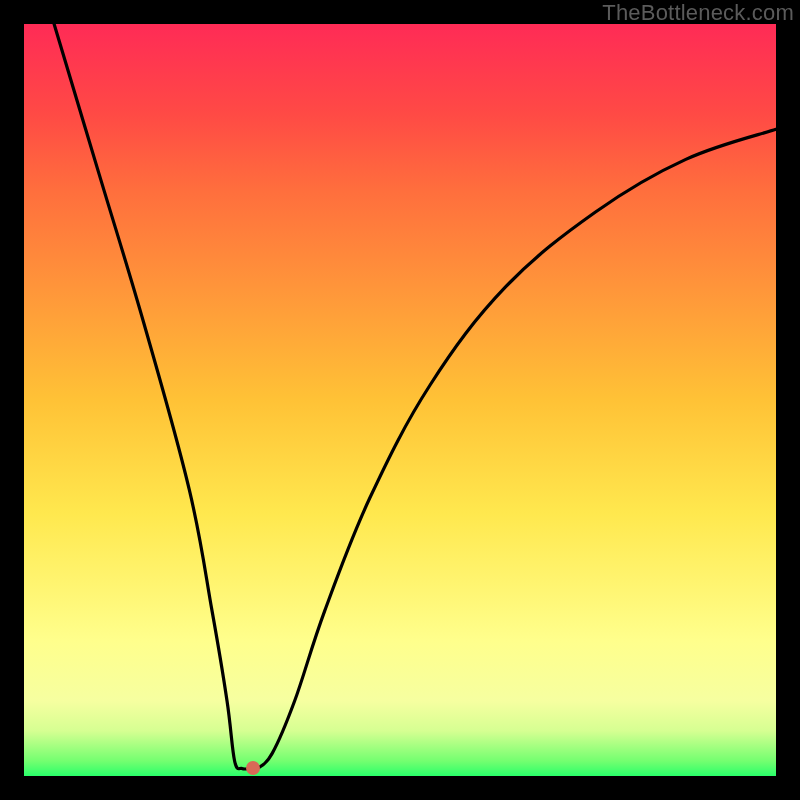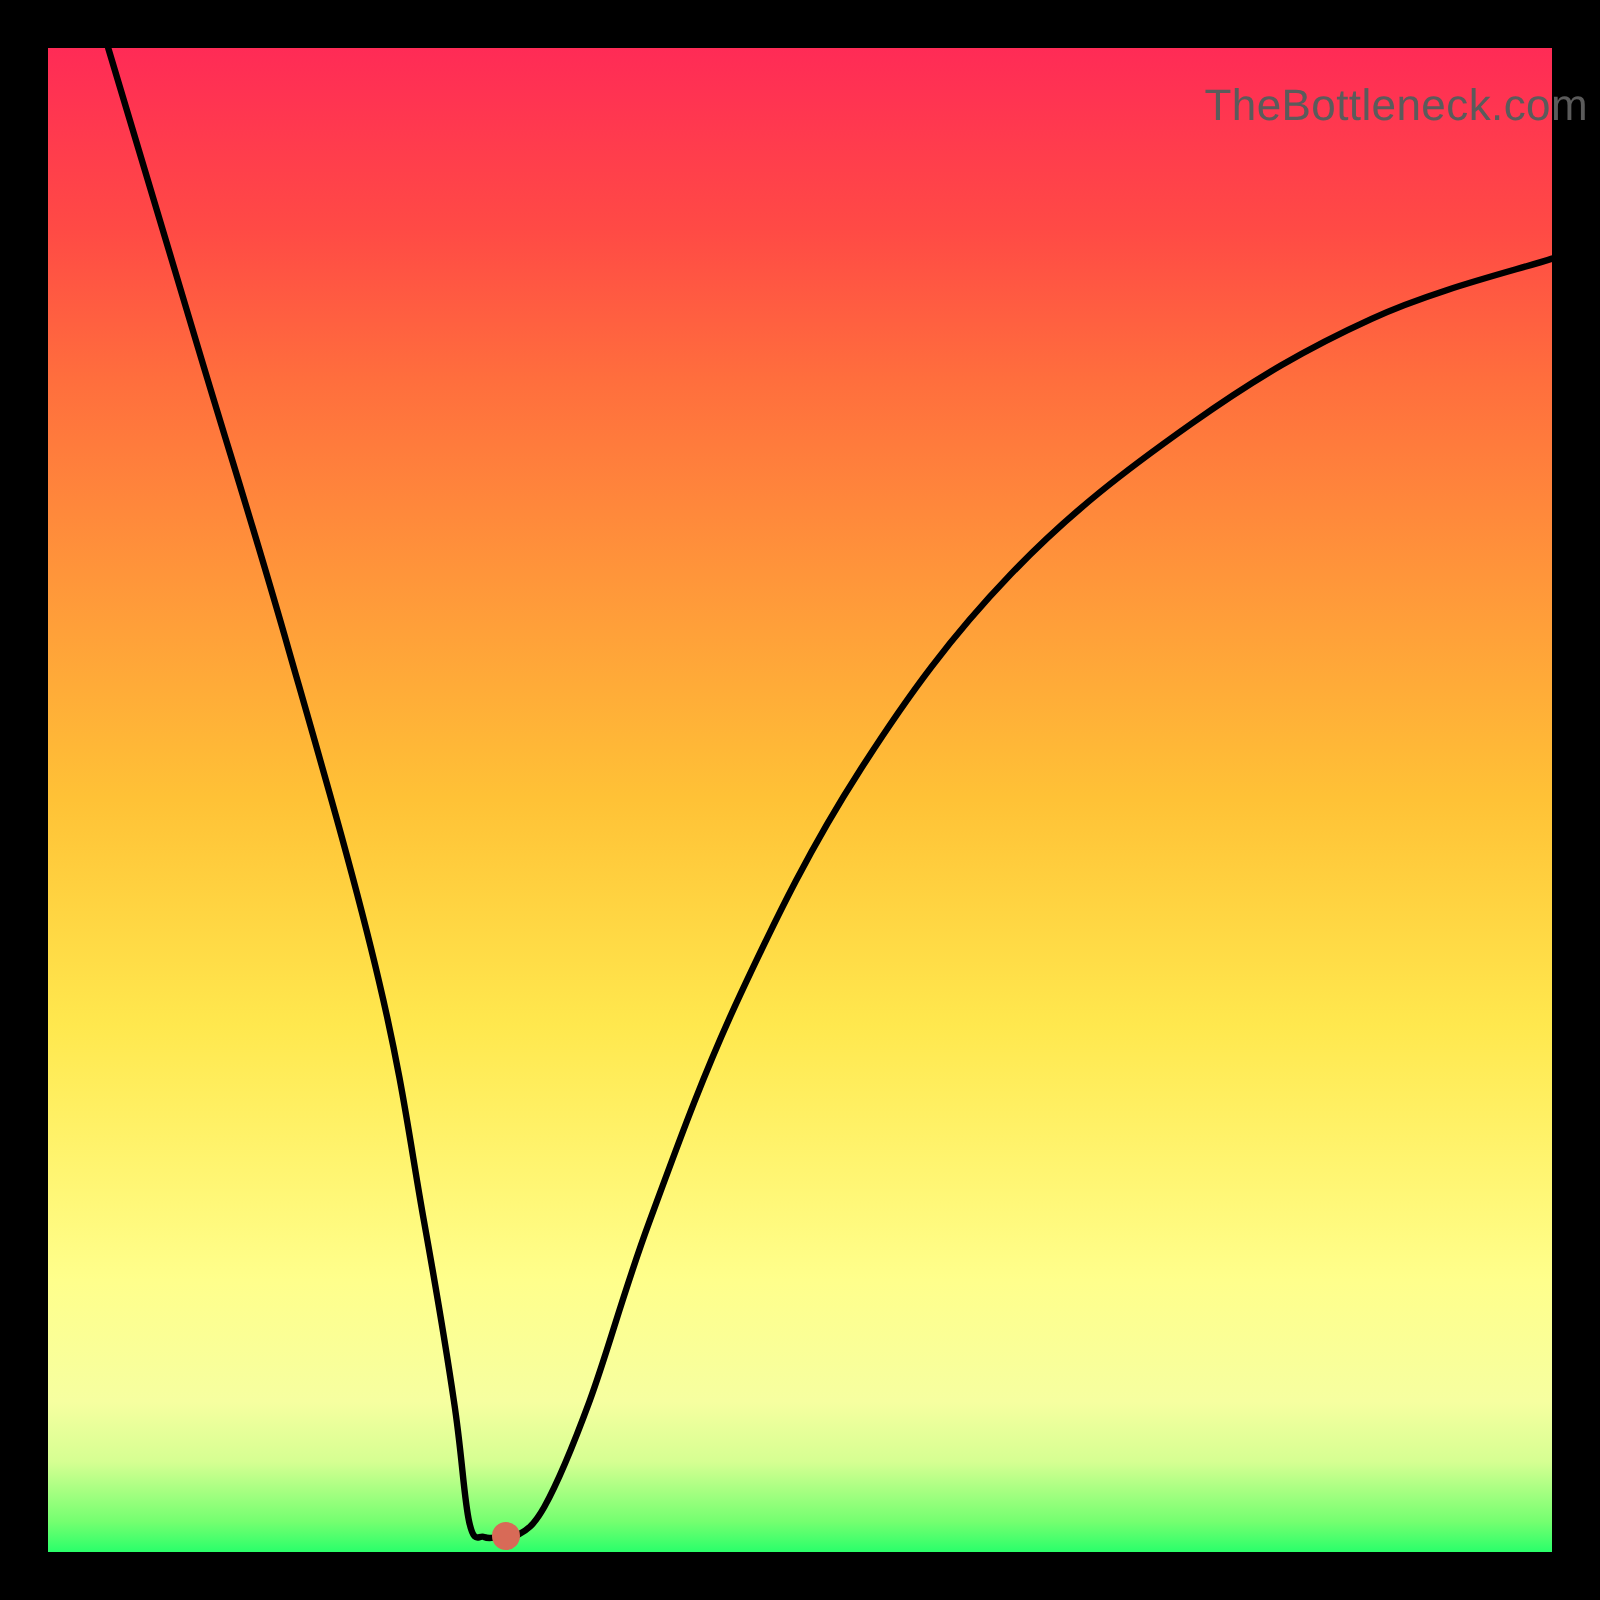--- a/index.html
+++ b/index.html
@@ -40,21 +40,20 @@
   }
   .watermark {
     position: absolute;
     top: 0px;
     right: 6px;
     color: #5b5b5b;
     font-size: 22px;
     font-weight: 400;
     letter-spacing: 0.2px;
     user-select: none;
-    margin-top: 40px;
   }
   svg.curve {
     position: absolute;
     inset: 0;
     width: 100%;
     height: 100%;
     overflow: visible;
   }
   .marker {
     position: absolute;

